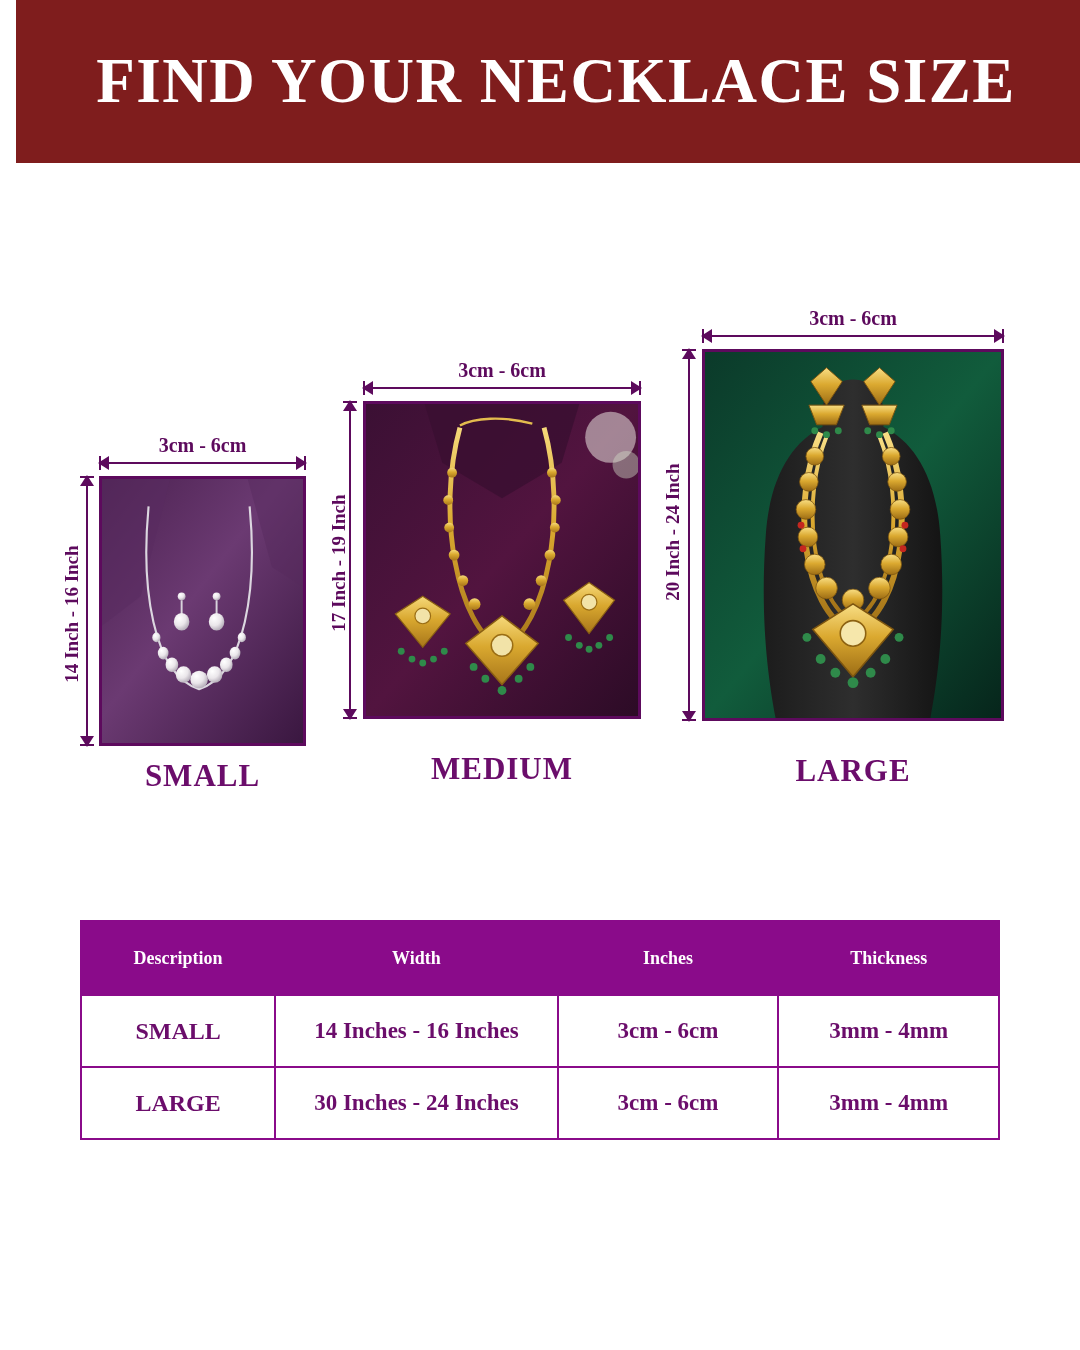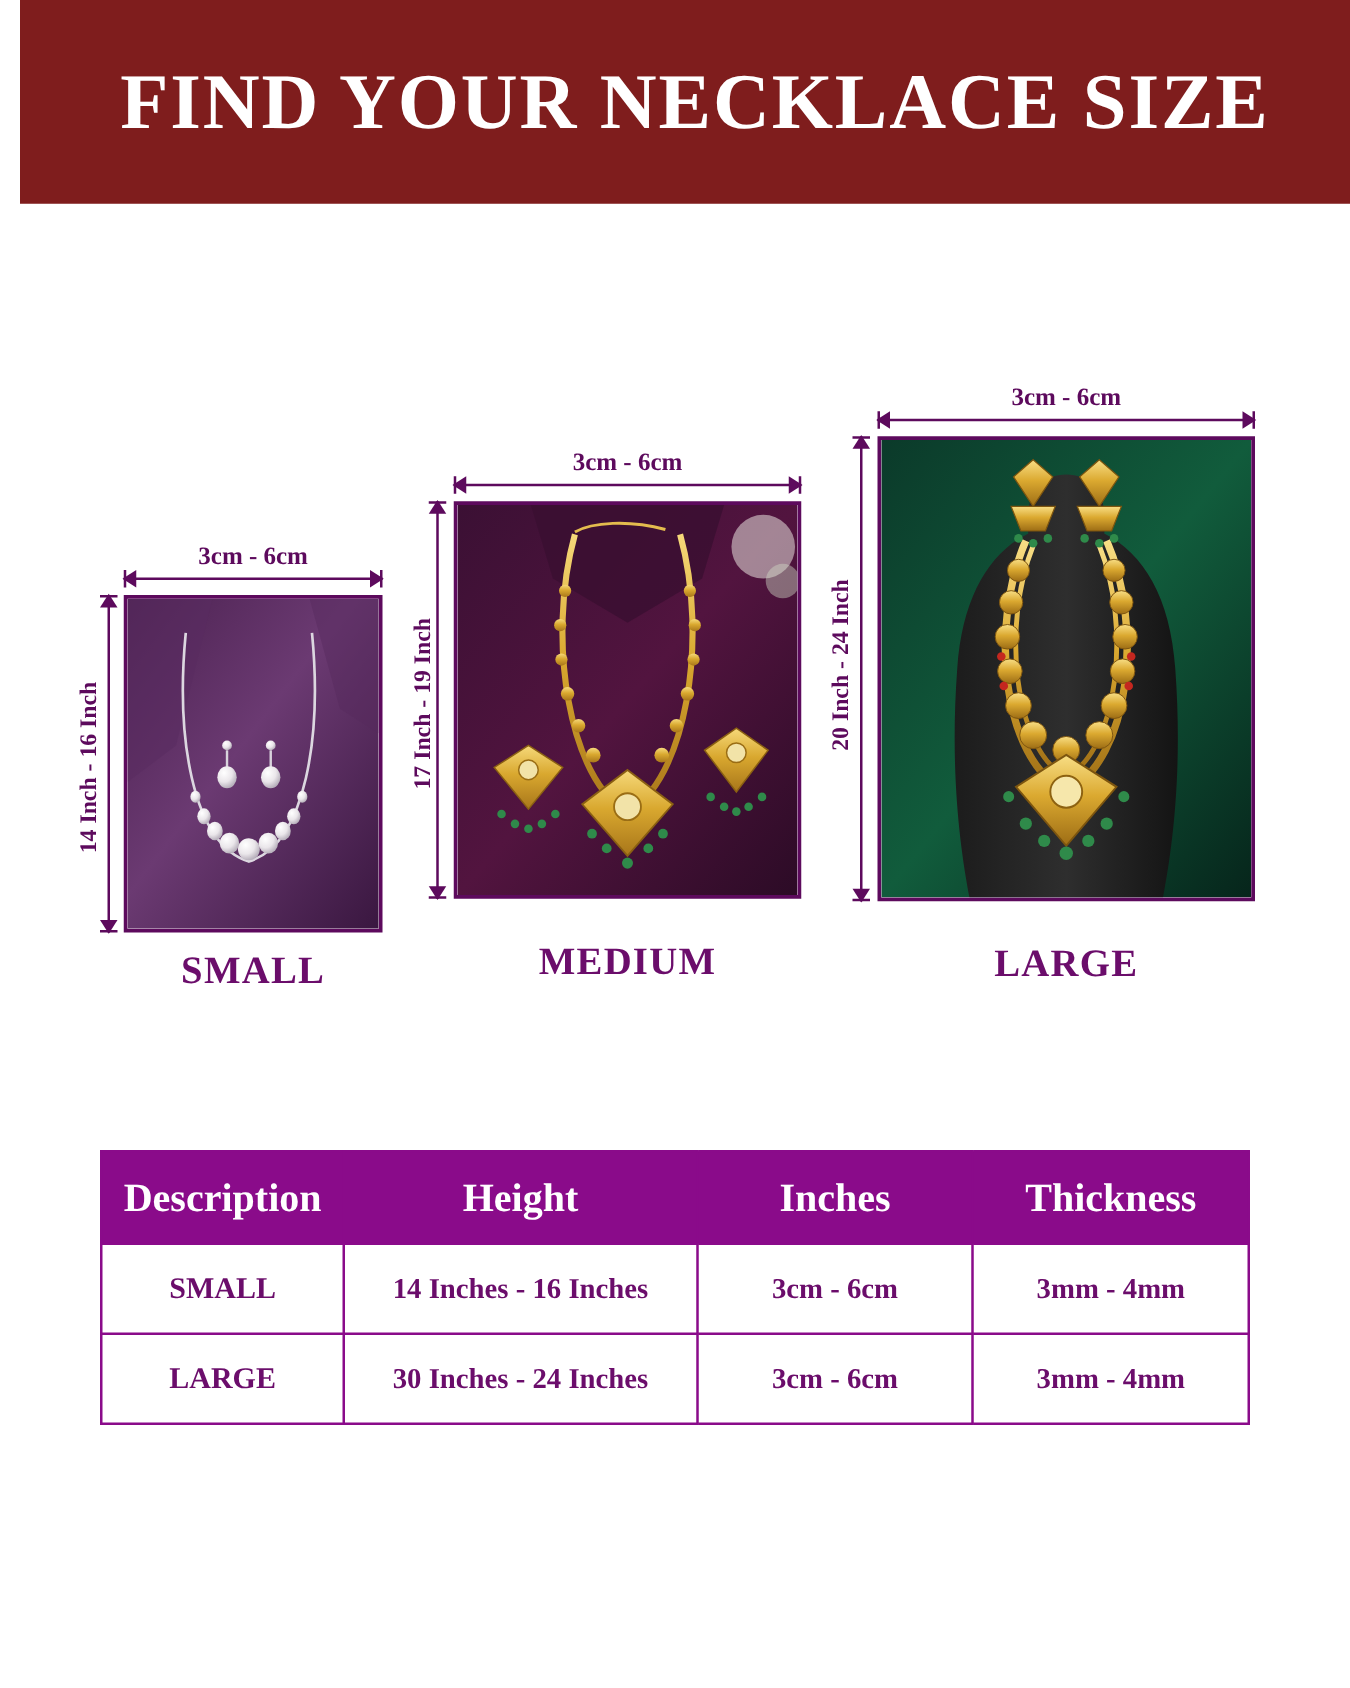--- a/index.html
+++ b/index.html
@@ -153,21 +153,21 @@
     text-align: center;
     color: #6b0d6b;
     font-weight: bold;
     font-size: 23px;
     height: 72px;
     font-family: "Liberation Serif", serif;
   }
   .size-table thead th {
     background: #8a0b8a;
     color: #ffffff;
-    font-size: 32px;
+    font-size: 18px;
     height: 74px;
   }
   .size-table td.col-desc { font-size: 24px; }
   .size-table col.c1 { width: 22%; }
   .size-table col.c2 { width: 32%; }
   .size-table col.c3 { width: 25%; }
   .size-table col.c4 { width: 25%; }
 </style>
 </head>
 <body>
@@ -435,21 +435,21 @@
   <table class="size-table">
     <colgroup>
         <col class="c1">
         <col class="c2">
         <col class="c3">
         <col class="c4">
       </colgroup>
     <thead>
       <tr>
         <th>Description</th>
-        <th>Height</th>
+        <th>Width</th>
         <th>Inches</th>
         <th>Thickness</th>
       </tr>
     </thead>
     <tbody>
       <tr>
         <td class="col-desc">SMALL</td>
         <td>14 Inches - 16 Inches</td>
         <td>3cm - 6cm</td>
         <td>3mm - 4mm</td>

